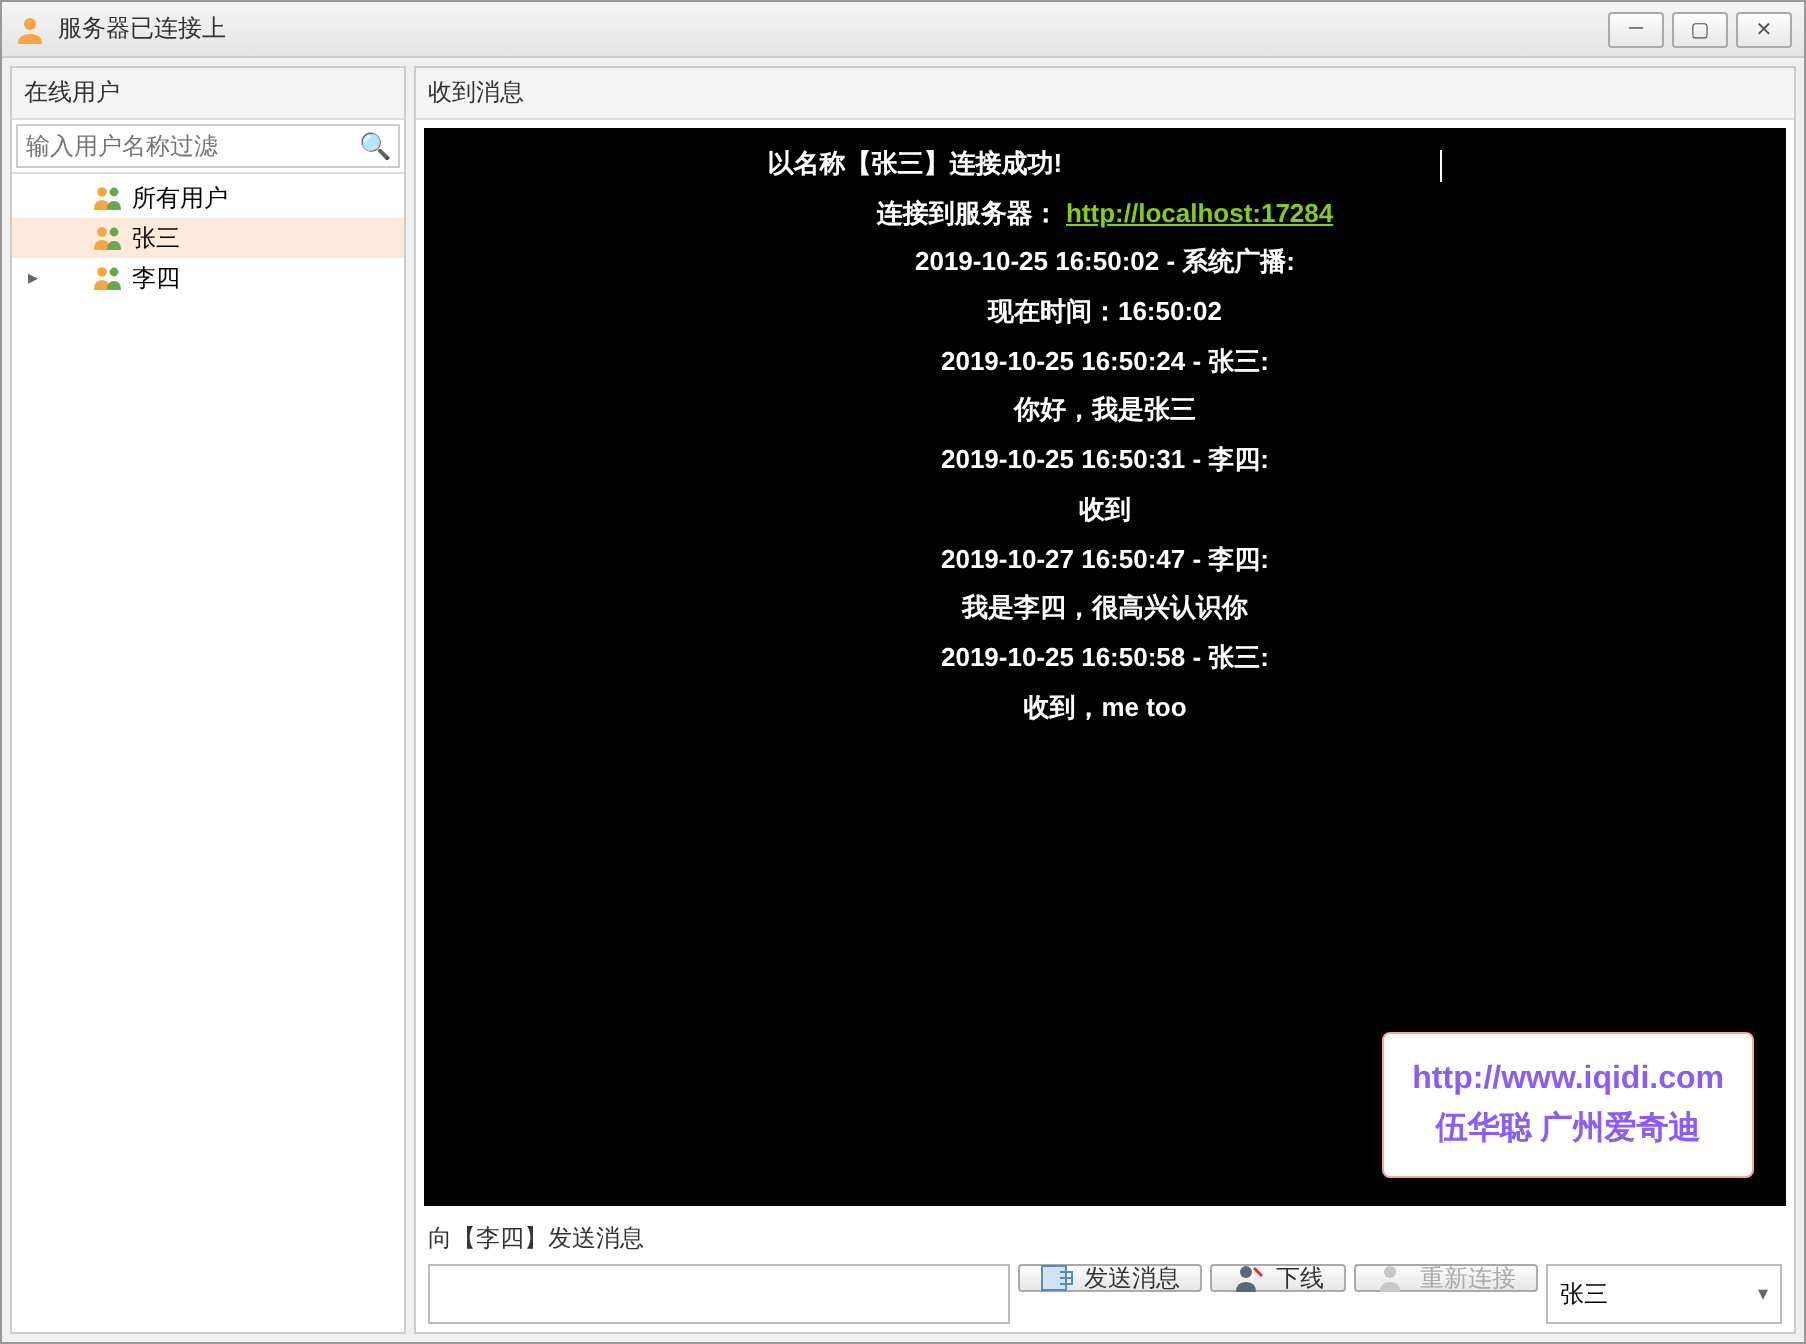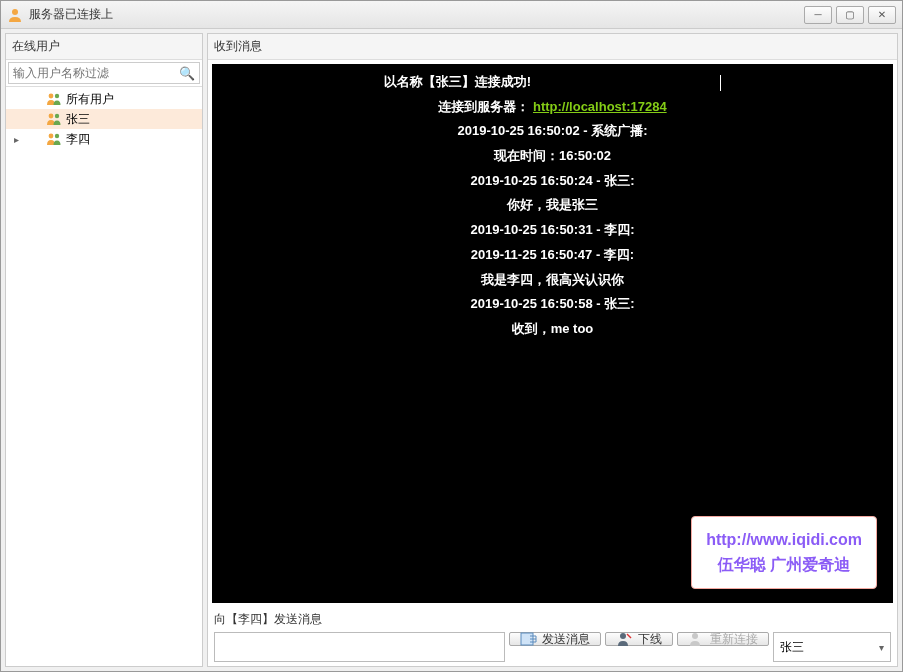--- a/index.html
+++ b/index.html
@@ -117,21 +117,22 @@
         <div>
           <span>连接到服务器：</span>
           <a href="#">http://localhost:17284</a>
         </div>
         <div id="msg-list">
             <div>2019-10-25 16:50:02 - 系统广播:</div>
             <div> 现在时间：16:50:02</div>
             <div>2019-10-25 16:50:24 - 张三:</div>
             <div> 你好，我是张三</div>
             <div>2019-10-25 16:50:31 - 李四:</div>
-            <div>2019-11-25 16:50:47 - 李四:</div>
+            <div> 收到</div>
+            <div>2019-10-27 16:50:47 - 李四:</div>
             <div> 我是李四，很高兴认识你</div>
             <div>2019-10-25 16:50:58 - 张三:</div>
             <div> 收到，me too</div>
           </div>
 
         <div class="watermark">
           <div>http://www.iqidi.com</div>
           <div>伍华聪 广州爱奇迪</div>
         </div>
       </div>

